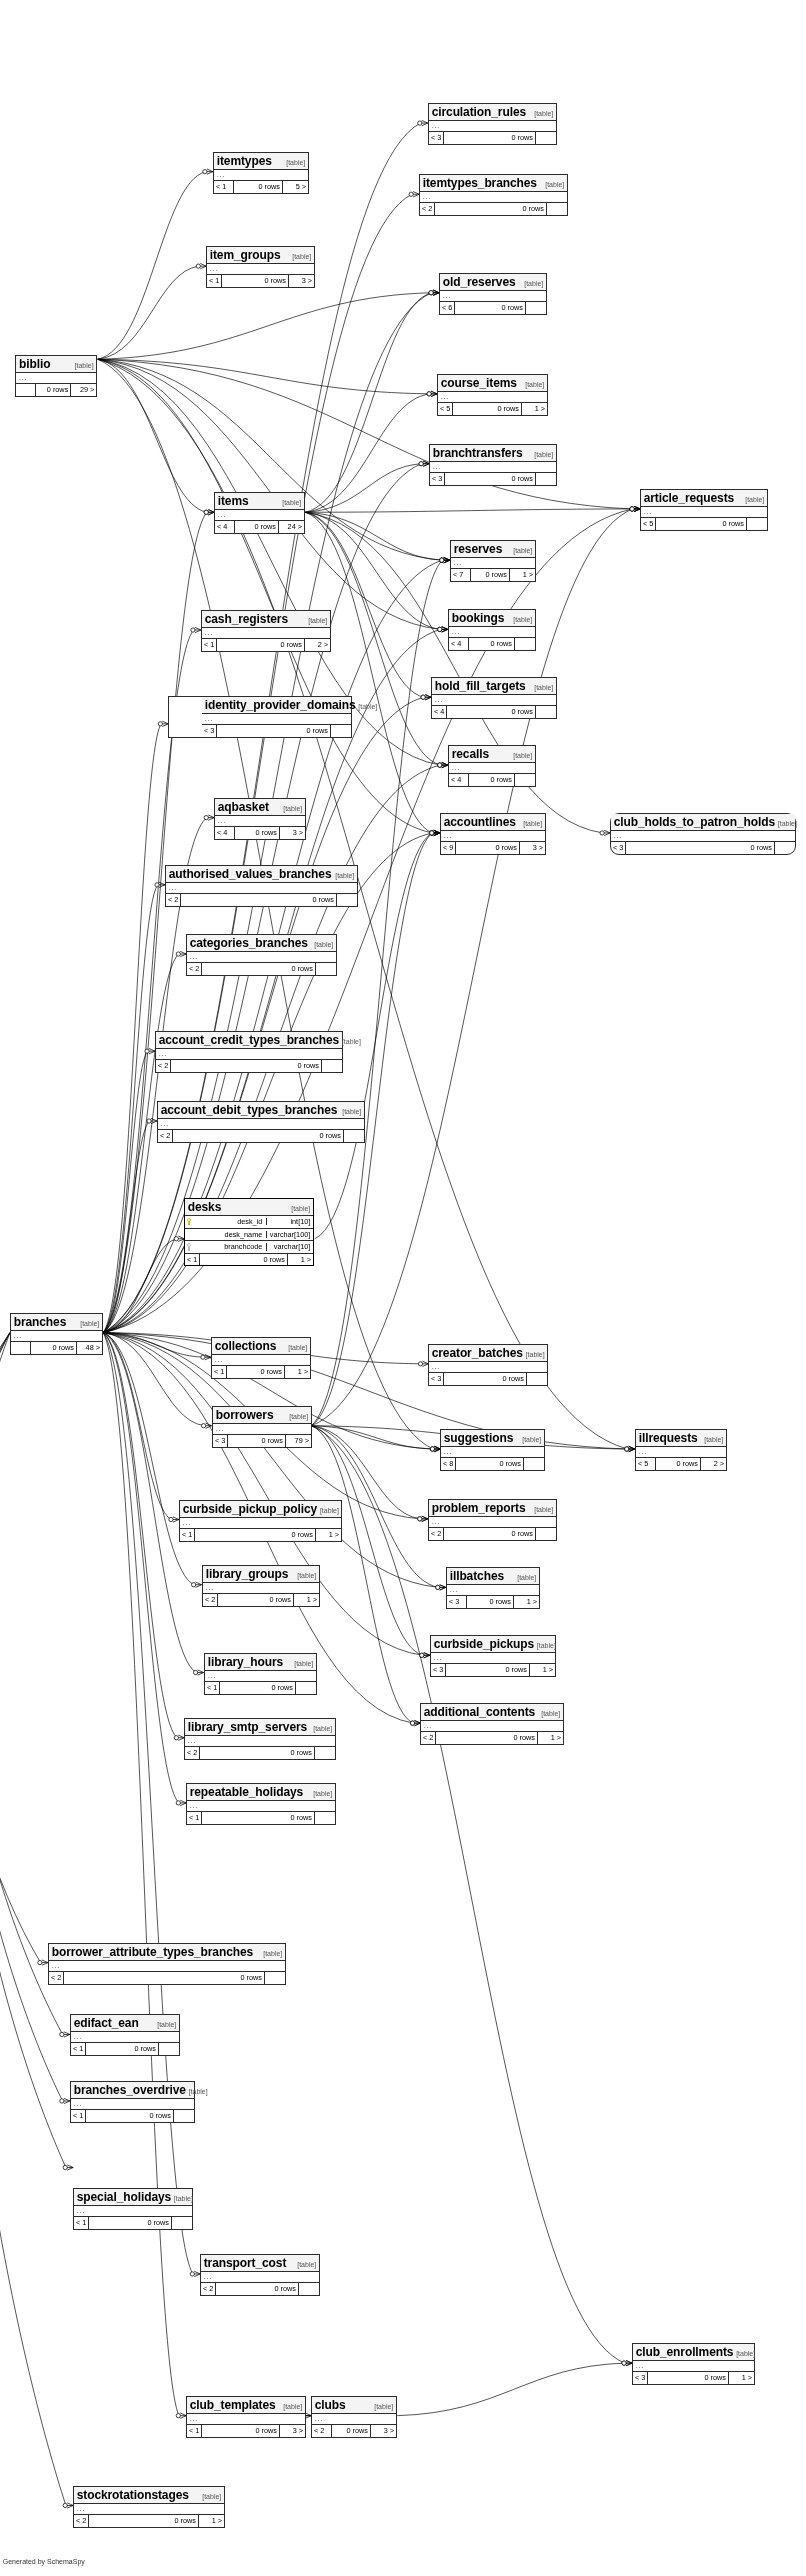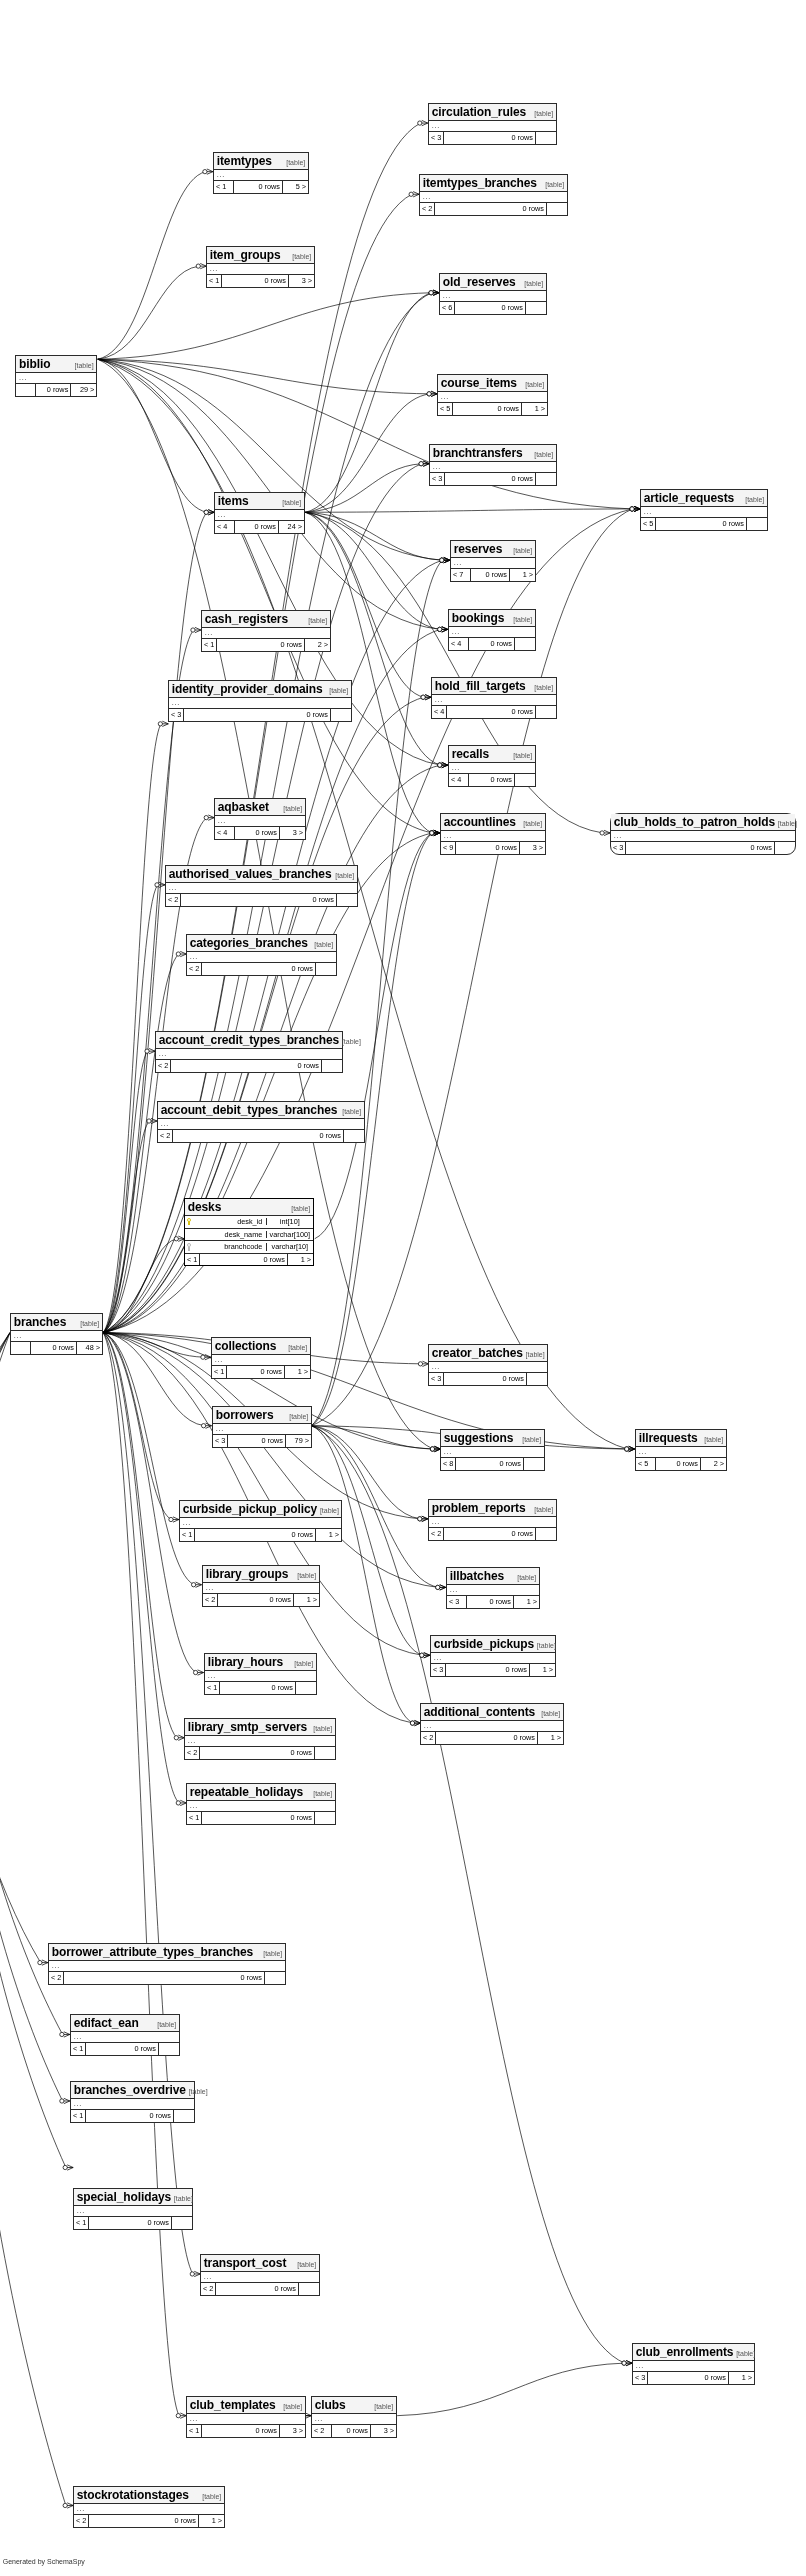--- a/index.html
+++ b/index.html
@@ -84,21 +84,21 @@
     padding: 0 3.3px 0 2px;
     border-right: 0.7px solid #2b2b2b;
     display: flex;
     align-items: center;
     justify-content: flex-end;
     gap: 2px;
   }
   .tbl .colrow .ctype {
     flex: 0 0 auto;
     padding: 0 2.7px;
-    text-align: center;
+    text-align: right;
     min-width: 41px;
   }
   .keyico {
     display: inline-block;
     width: 4.7px;
     height: 7.3px;
     position: relative;
     margin-right: auto;
     flex: 0 0 auto;
   }
@@ -447,21 +447,21 @@
           <span class="nm">cash_registers</span>
           <span class="kind">[table]</span>
         </div>
         <div class="ellipsis">...</div>
         <div class="foot">
           <div class="fl">&lt; 1</div>
           <div class="fc">0 rows</div>
           <div class="fr" style="min-width: 25px;">2 &gt;</div>
         </div>
       </div>
-      <div class="tbl" style="left: 168px; top: 680px; width: 184px;">
+      <div class="tbl" style="left: 168px; top: 696px; width: 184px; padding-left: 33px;">
         <div class="hdr">
           <span class="nm">identity_provider_domains</span>
           <span class="kind">[table]</span>
         </div>
         <div class="ellipsis">...</div>
         <div class="foot">
           <div class="fl">&lt; 3</div>
           <div class="fc">0 rows</div>
           <div class="fr" style="min-width: 20px;"></div>
         </div>

